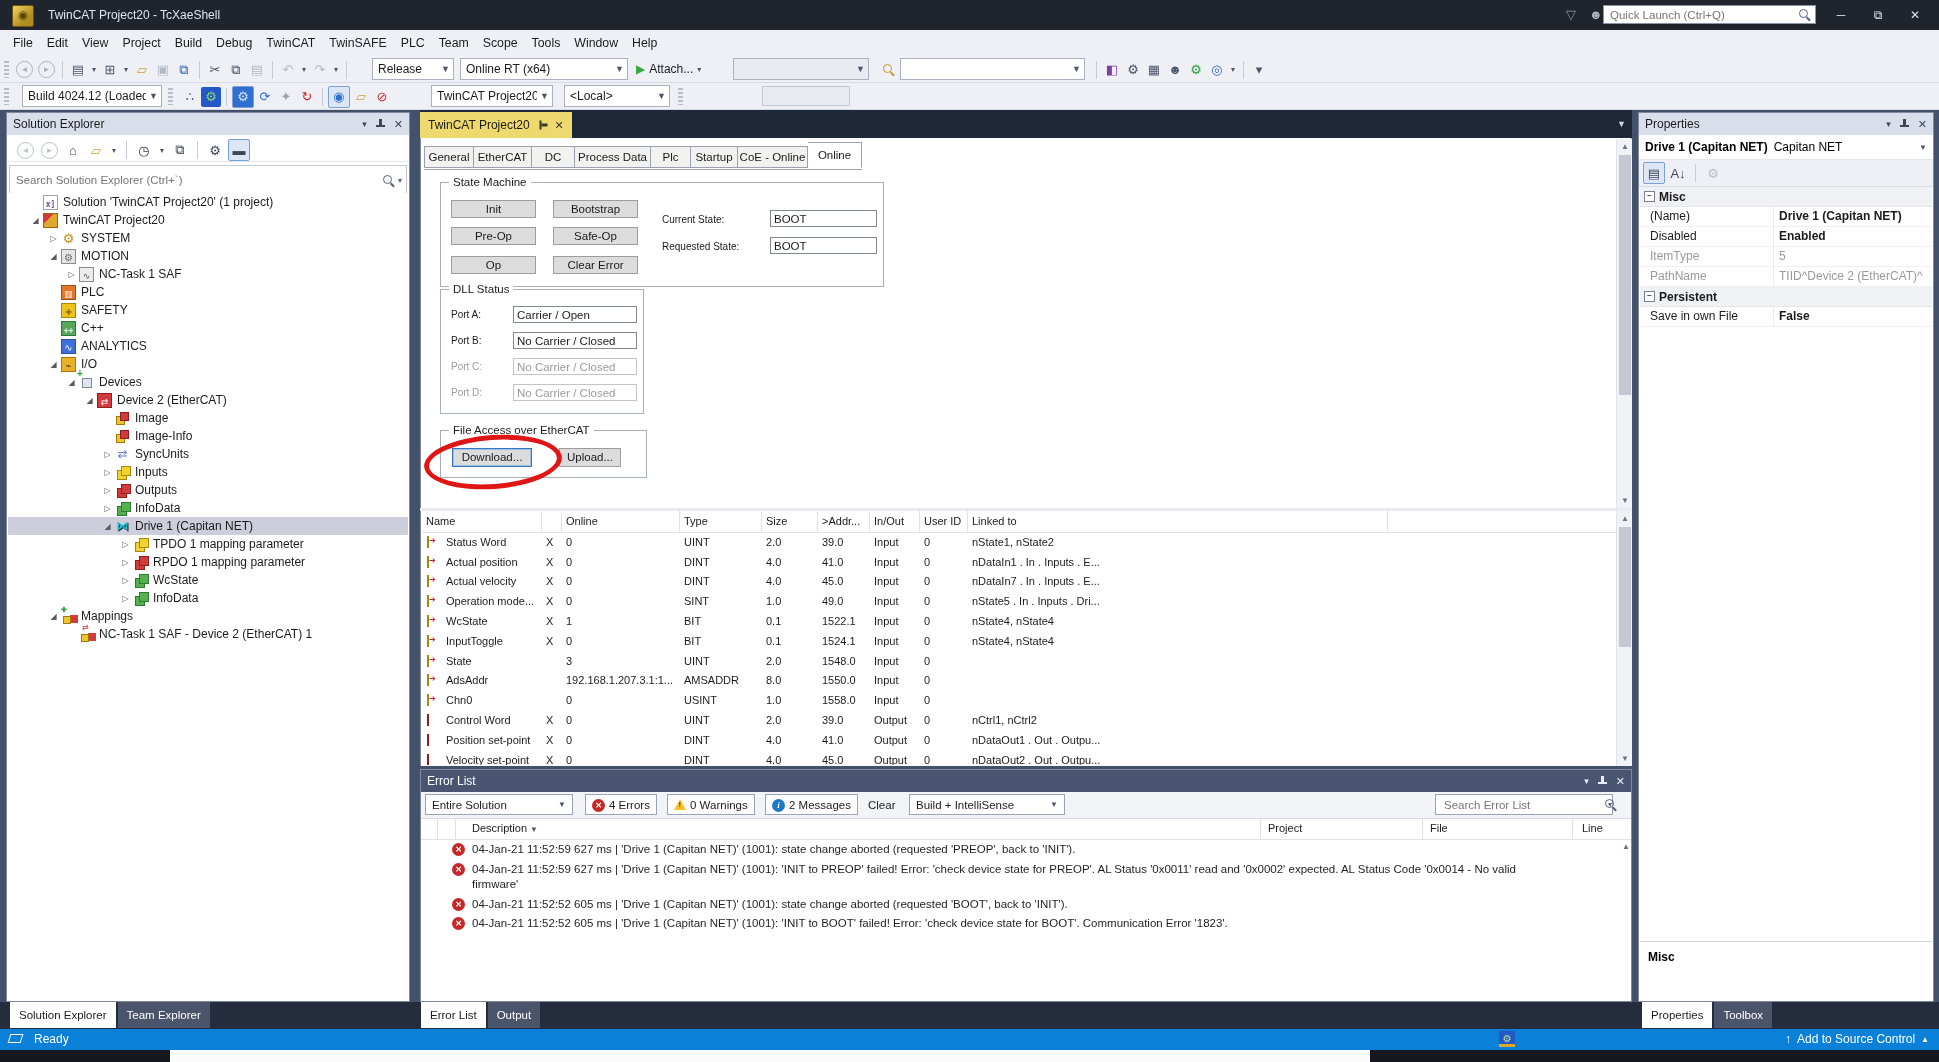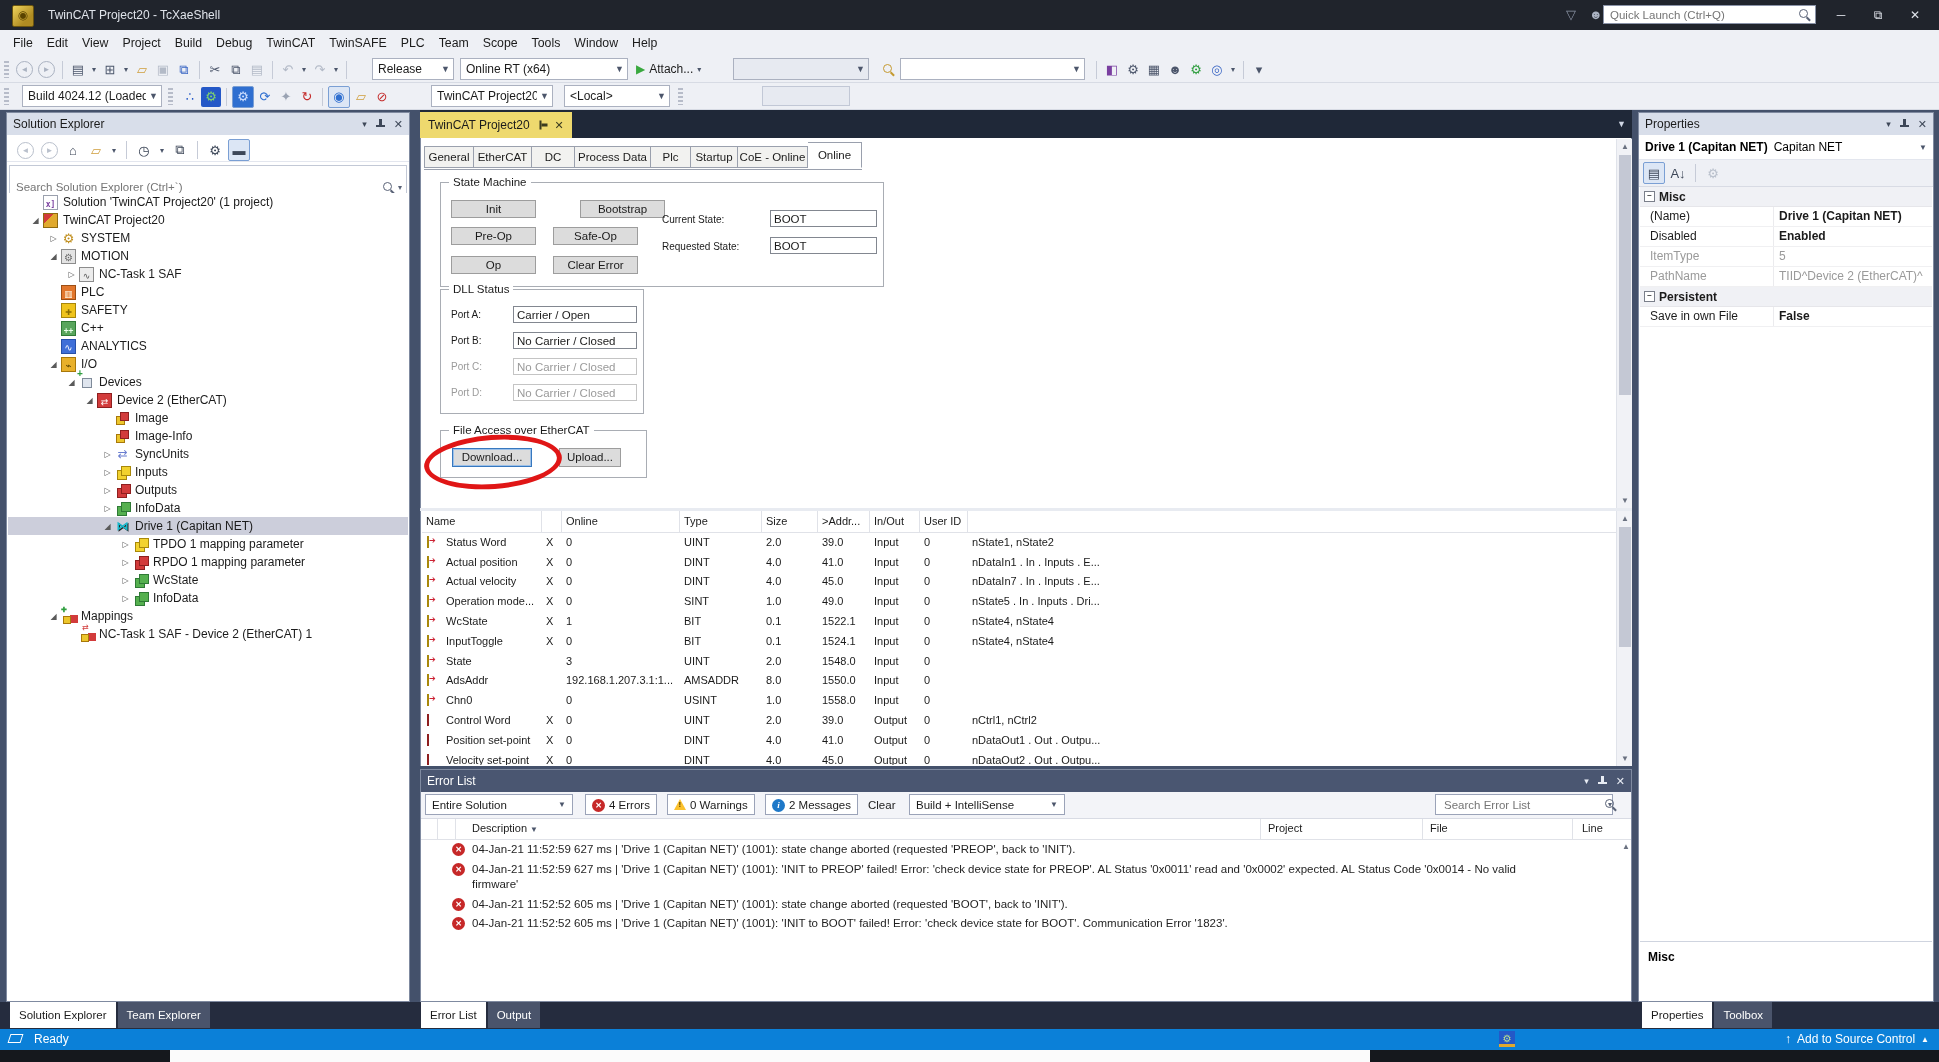--- a/index.html
+++ b/index.html
@@ -50,21 +50,21 @@
   .ph-icons{margin-left:auto;display:flex;align-items:center;gap:9px;font-size:9px;color:#3d4758;}
   .phead.dark .ph-icons{color:#e8ecf4;}
   .pin{display:inline-block;width:9px;height:10px;position:relative;}
   .pin::before{content:"";position:absolute;left:3px;top:0;width:3px;height:6px;background:currentColor;}
   .pin::after{content:"";position:absolute;left:0px;top:6px;width:9px;height:1.5px;background:currentColor;box-shadow:4px 2px 0 -1px currentColor;}
 
   
   #solution-panel{left:6px;top:112px;width:404px;height:890px;}
   #se-toolbar{left:8px;top:3px;position:relative;height:24px;display:flex;align-items:center;gap:3px;}
   #se-toolbar-row{position:relative;height:26px;border-bottom:1px solid #e3e6ee;}
-  #se-search{margin:3px 2px;height:20px;border:1px solid #c3c9d6;display:flex;align-items:center;padding:11px 4px;}
+  #se-search{margin:3px 2px;height:20px;border:1px solid #c3c9d6;display:flex;align-items:center;padding:4px 4px;}
   #se-search input{flex:1;border:0;outline:0;font-size:11.5px;color:#707a8a;font-family:"Liberation Sans",sans-serif;}
   #tree{position:absolute;left:1px;top:80px;right:1px;bottom:1px;overflow:hidden;background:#fff;}
   .trow{height:18px;display:flex;align-items:center;font-size:12px;color:#1b1b1b;white-space:nowrap;}
   .trow.sel{background:#cccedb;}
   .tarrow{width:15px;font-size:8px;color:#5a5a5a;text-align:center;flex:none;}
   .tlabel{margin-left:5px;}
   .ti{width:15px;height:15px;position:relative;flex:none;text-align:center;box-sizing:border-box;}
   .ti-solution{border:1px solid #9aa0ad;background:#fff;}
   .ti-solution::before{content:"x]";color:#7a3fa0;font:bold 8px/13px "DejaVu Sans Mono",monospace;}
   .ti-tcproject{background:linear-gradient(135deg,#d23b3b 0 35%,#e0a92e 35%);border:1px solid #8f6a10;}
@@ -494,21 +494,21 @@
       <div class="subtab" style="width: 47px;">Startup</div>
       <div class="subtab" style="width: 70px;">CoE - Online</div>
       <div class="subtab active" style="width: 54px;">Online</div>
     </div>
 
   <div class="group" style="left:440px;top:182px;width:444px;height:105px;">
     <span class="group-label">State Machine</span>
   </div>
   <div id="sm-btns">
       <div class="wbtn" style="left: 451px; top: 200px; width: 85px; height: 18px;">Init</div>
-      <div class="wbtn" style="left: 553px; top: 200px; width: 85px; height: 18px; margin-left: 27px;">Bootstrap</div>
+      <div class="wbtn" style="left: 553px; top: 200px; width: 85px; height: 18px;">Bootstrap</div>
       <div class="wbtn" style="left: 451px; top: 227px; width: 85px; height: 18px;">Pre-Op</div>
       <div class="wbtn" style="left: 553px; top: 227px; width: 85px; height: 18px;">Safe-Op</div>
       <div class="wbtn" style="left: 451px; top: 256px; width: 85px; height: 18px;">Op</div>
       <div class="wbtn" style="left: 553px; top: 256px; width: 85px; height: 18px;">Clear Error</div>
     </div>
   <div class="wlabel" style="left:662px;top:214px;">Current State:</div>
   <input class="wtb abs" style="left: 770px; top: 210px; width: 107px; height: 17px;" value="BOOT">
   <div class="wlabel" style="left:662px;top:241px;">Requested State:</div>
   <input class="wtb abs" style="left: 770px; top: 237px; width: 107px; height: 17px;" value="BOOT">
 
@@ -543,20 +543,21 @@
   <div id="grid-pane" class="abs">
     <div id="grid-header">
         <div class="gh" style="width: 120px;">Name</div>
         <div class="gh" style="width: 20px;"></div>
         <div class="gh" style="width: 118px;">Online</div>
         <div class="gh" style="width: 82px;">Type</div>
         <div class="gh" style="width: 56px;">Size</div>
         <div class="gh" style="width: 52px;">&gt;Addr...</div>
         <div class="gh" style="width: 50px;">In/Out</div>
         <div class="gh" style="width: 48px;">User ID</div>
+        <div class="gh" style="width: 420px;">Linked to</div>
       </div>
     <div id="grid-rows">
         <div class="grow">
           <div class="gc" style="width: 20px; padding-left: 0px;"><span class="ti12 ti-varin"></span></div>
           <div class="gc" style="width: 100px;">Status Word</div>
           <div class="gc" style="width: 20px; text-align: left;">X</div>
           <div class="gc" style="width: 118px;">0</div>
           <div class="gc" style="width: 82px;">UINT</div>
           <div class="gc" style="width: 56px;">2.0</div>
           <div class="gc" style="width: 52px;">39.0</div>

